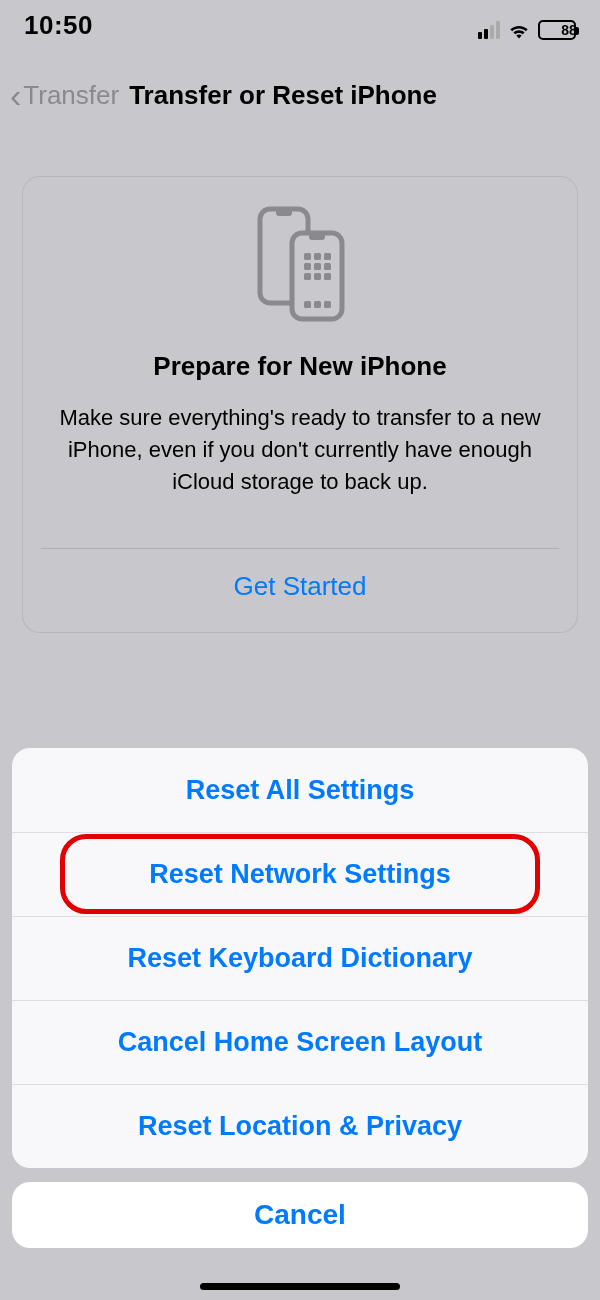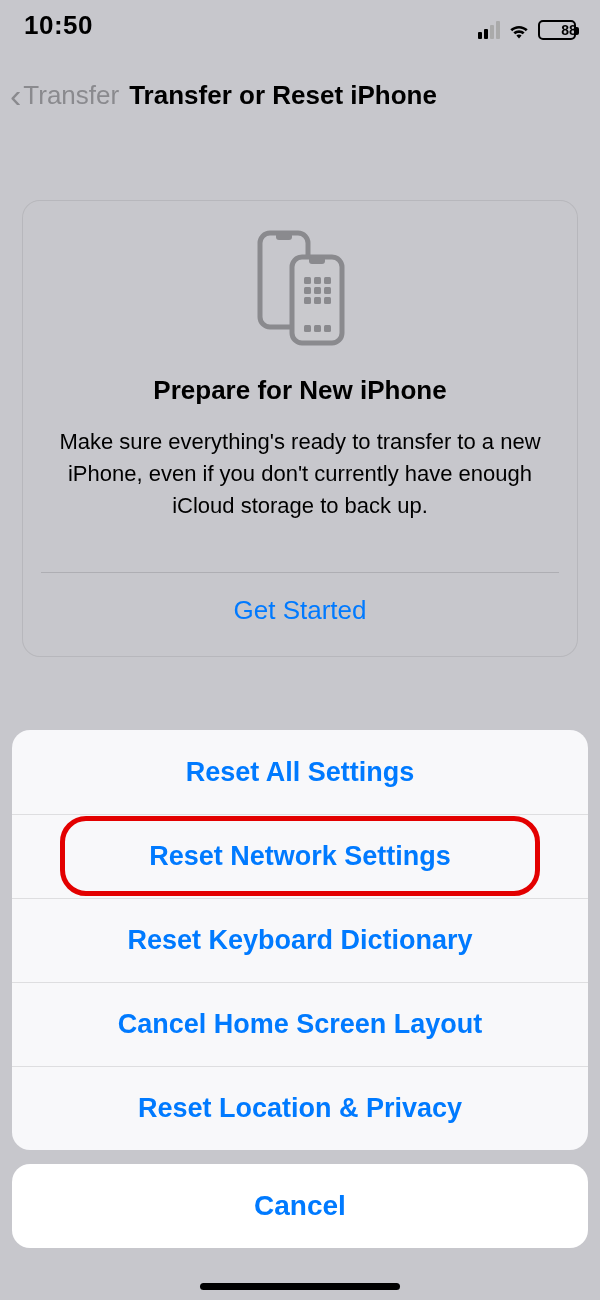--- a/index.html
+++ b/index.html
@@ -23,36 +23,36 @@
     .battery-pct { font-size: 14px; font-weight: 800; color:#000; line-height:1; }
 
     
     .nav-header { display:flex; align-items:center; gap:10px; padding: 28px 10px 14px 10px; }
     .nav-back { display:flex; align-items:center; gap:2px; }
     .chev { font-size: 34px; color:#8a8a8e; font-weight:400; line-height:1; }
     .nav-back-label { font-size: 26px; color:#8a8a8e; }
     .nav-title { font-size: 26px; font-weight: 700; color:#000; }
 
     
-    .card { margin: 74px 22px 0 22px; border-radius: 18px; background: rgba(200,200,204,0.65); border:1px solid rgba(0,0,0,0.08); overflow:hidden; }
+    .card { margin: 50px 22px 0 22px; border-radius: 18px; background: rgba(200,200,204,0.65); border:1px solid rgba(0,0,0,0.08); overflow:hidden; }
     .card-top { display:flex; flex-direction:column; align-items:center; padding: 28px 26px 24px; }
     .phones-wrap { margin-bottom: 20px; }
     .card-title { font-size: 26px; font-weight:700; color:#000; margin-top: 4px; margin-bottom: 20px; }
     .card-body { font-size: 22px; color:#000; text-align:center; line-height:1.45; padding: 0 8px; }
     .card-divider { height:1px; background: rgba(0,0,0,0.12); margin: 26px 18px 0 18px; }
     .card-cta { text-align:center; padding: 22px 0 30px; font-size: 26px; font-weight:400; color:#007aff; }
 
     
     .sheet-wrap { position:absolute; bottom:8px; left:0; right:0; padding: 0 12px 44px 12px; }
     .sheet-list { background:#f8f8fa; border-radius: 18px; overflow:hidden; position:relative; }
     .sheet-btn { height: 84px; display:flex; align-items:center; justify-content:center; font-size: 27px; font-weight:600; color:#007aff; position:relative; }
     .sheet-btn + .sheet-btn { border-top: 1px solid rgba(0,0,0,0.10); }
     .highlight-ring { position:absolute; border: 5px solid #e30000; border-radius: 26px; pointer-events:none; }
     .cancel-card { margin-top: 14px; background:#fff; border-radius: 18px; }
-    .cancel-btn { height: 84px; display:flex; align-items:center; justify-content:center; font-size: 28px; font-weight:700; color:#007aff;border-radius:23px; }
+    .cancel-btn { height: 66px; display:flex; align-items:center; justify-content:center; font-size: 28px; font-weight:700; color:#007aff;border-radius:23px; }
 
     
     .home-indicator { position:absolute; bottom:10px; left:50%; transform:translateX(-50%); width: 200px; height: 7px; background:#000; border-radius: 4px; }
   </style>
 </head>
 <body>
 
 <div class="status-bar">
   <div class="status-time">10:50</div>
   <div class="status-right">

